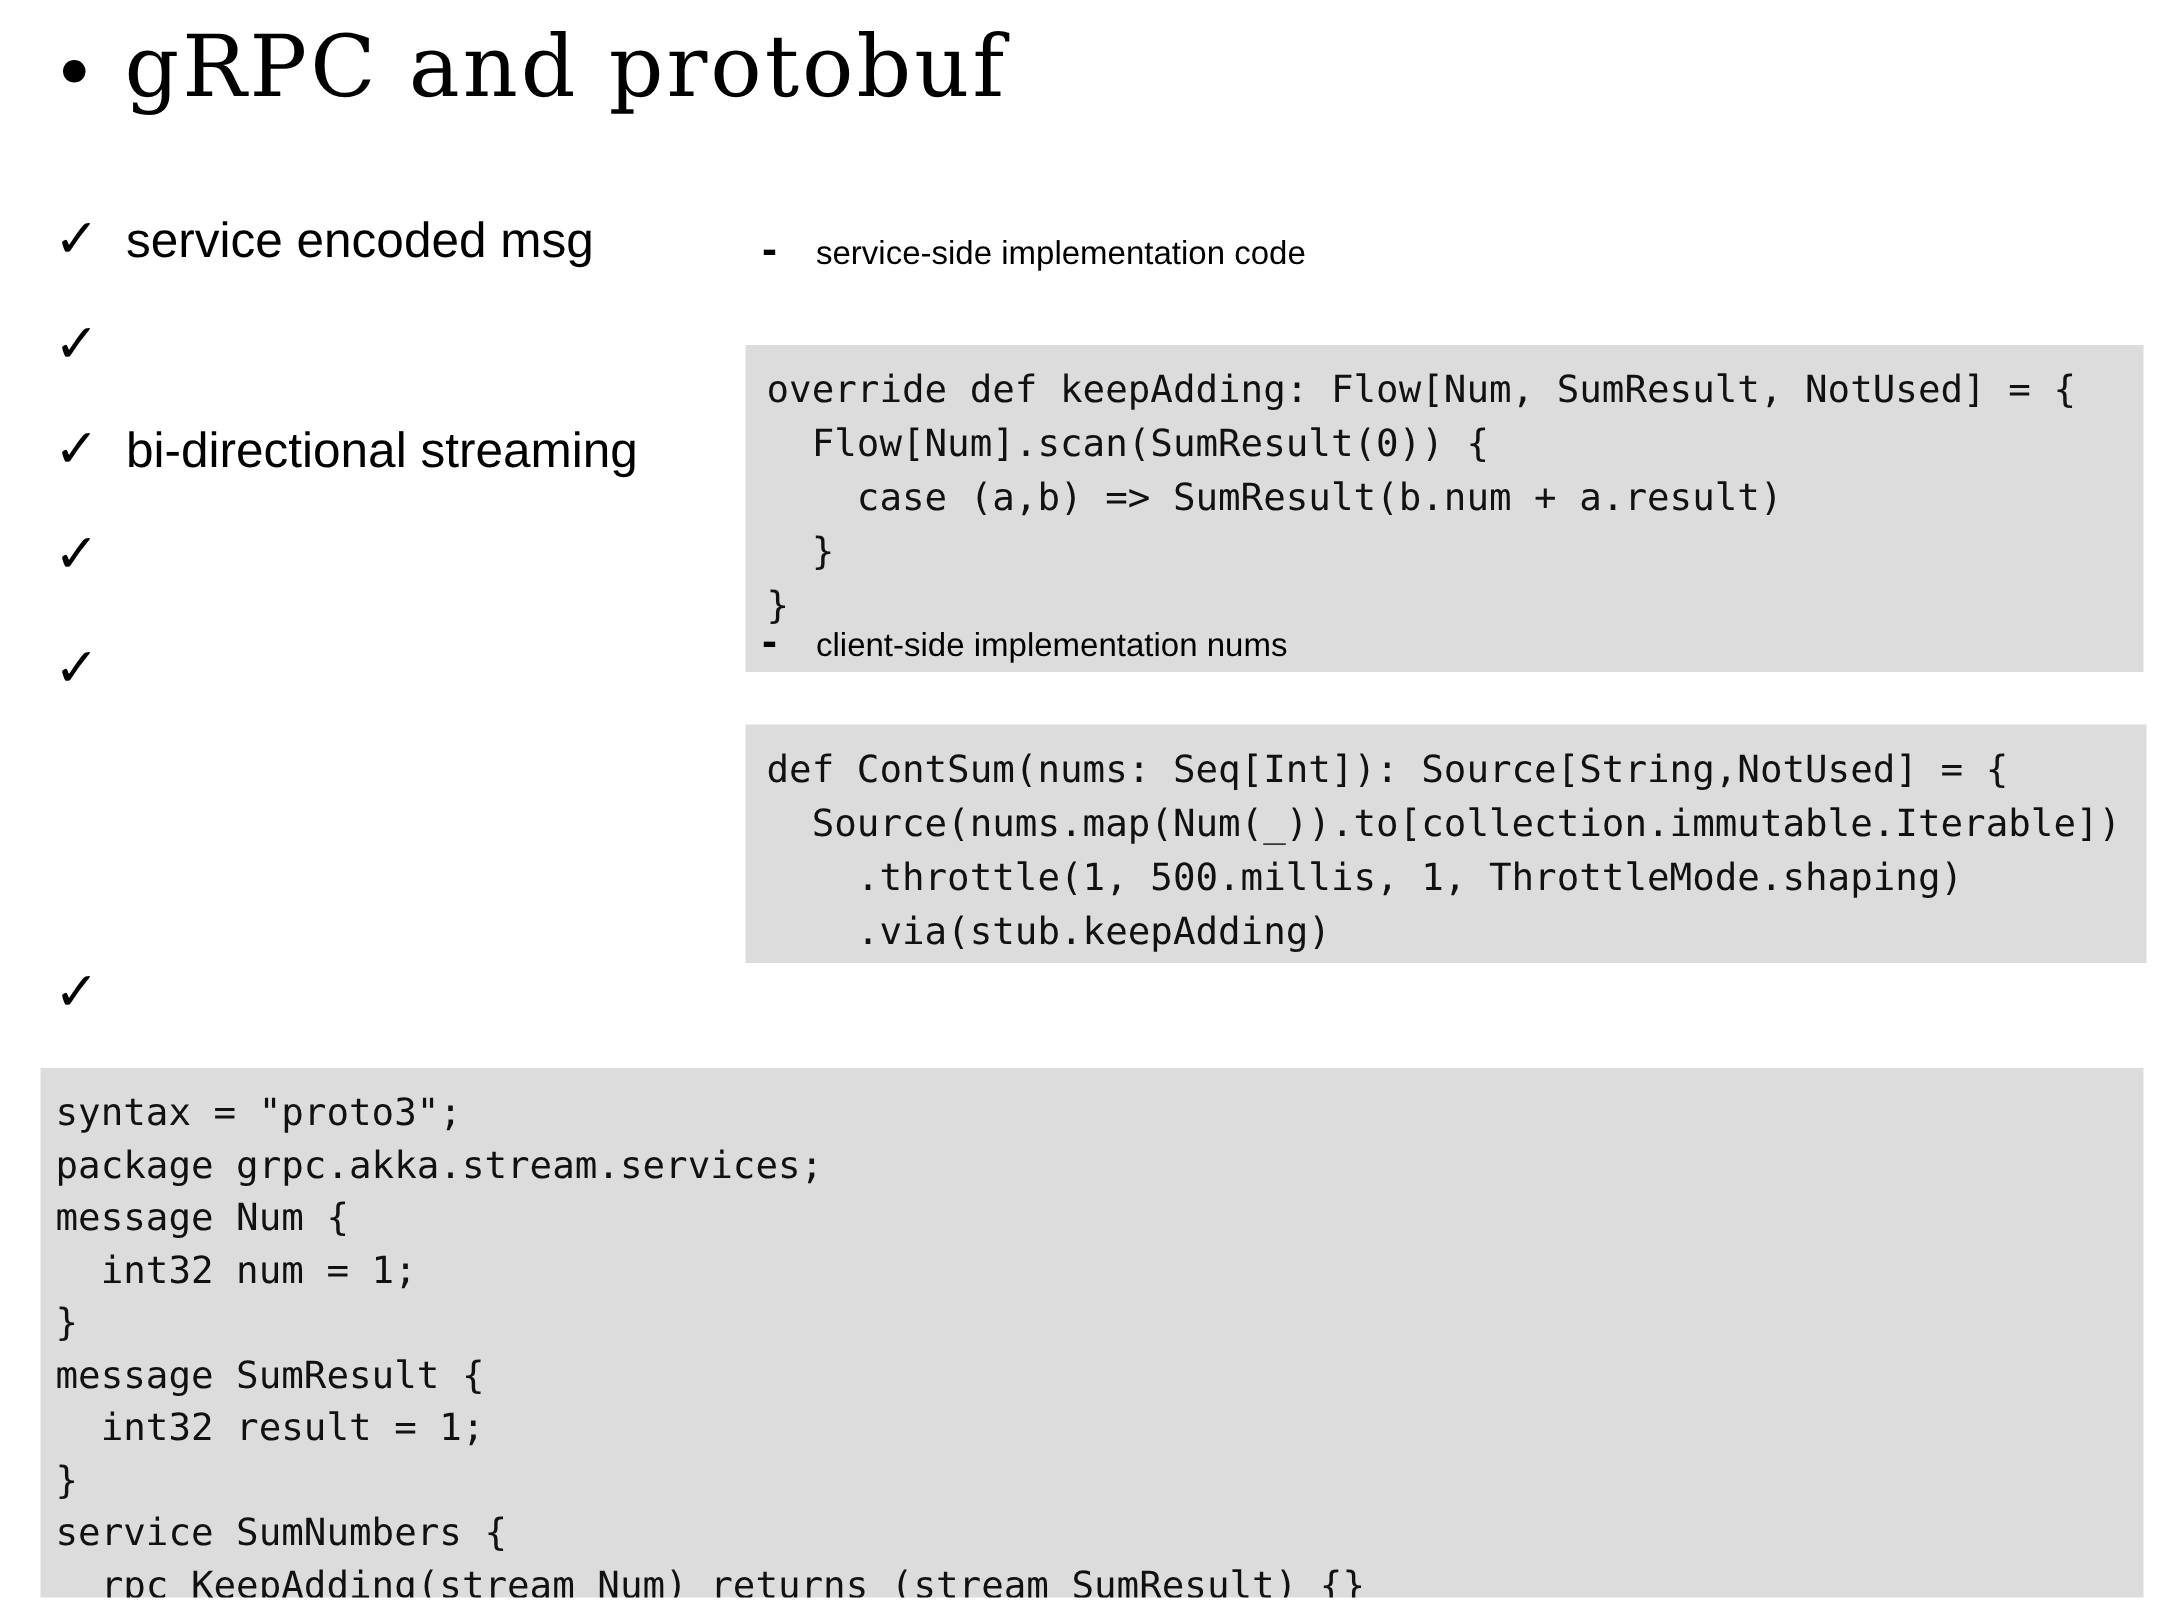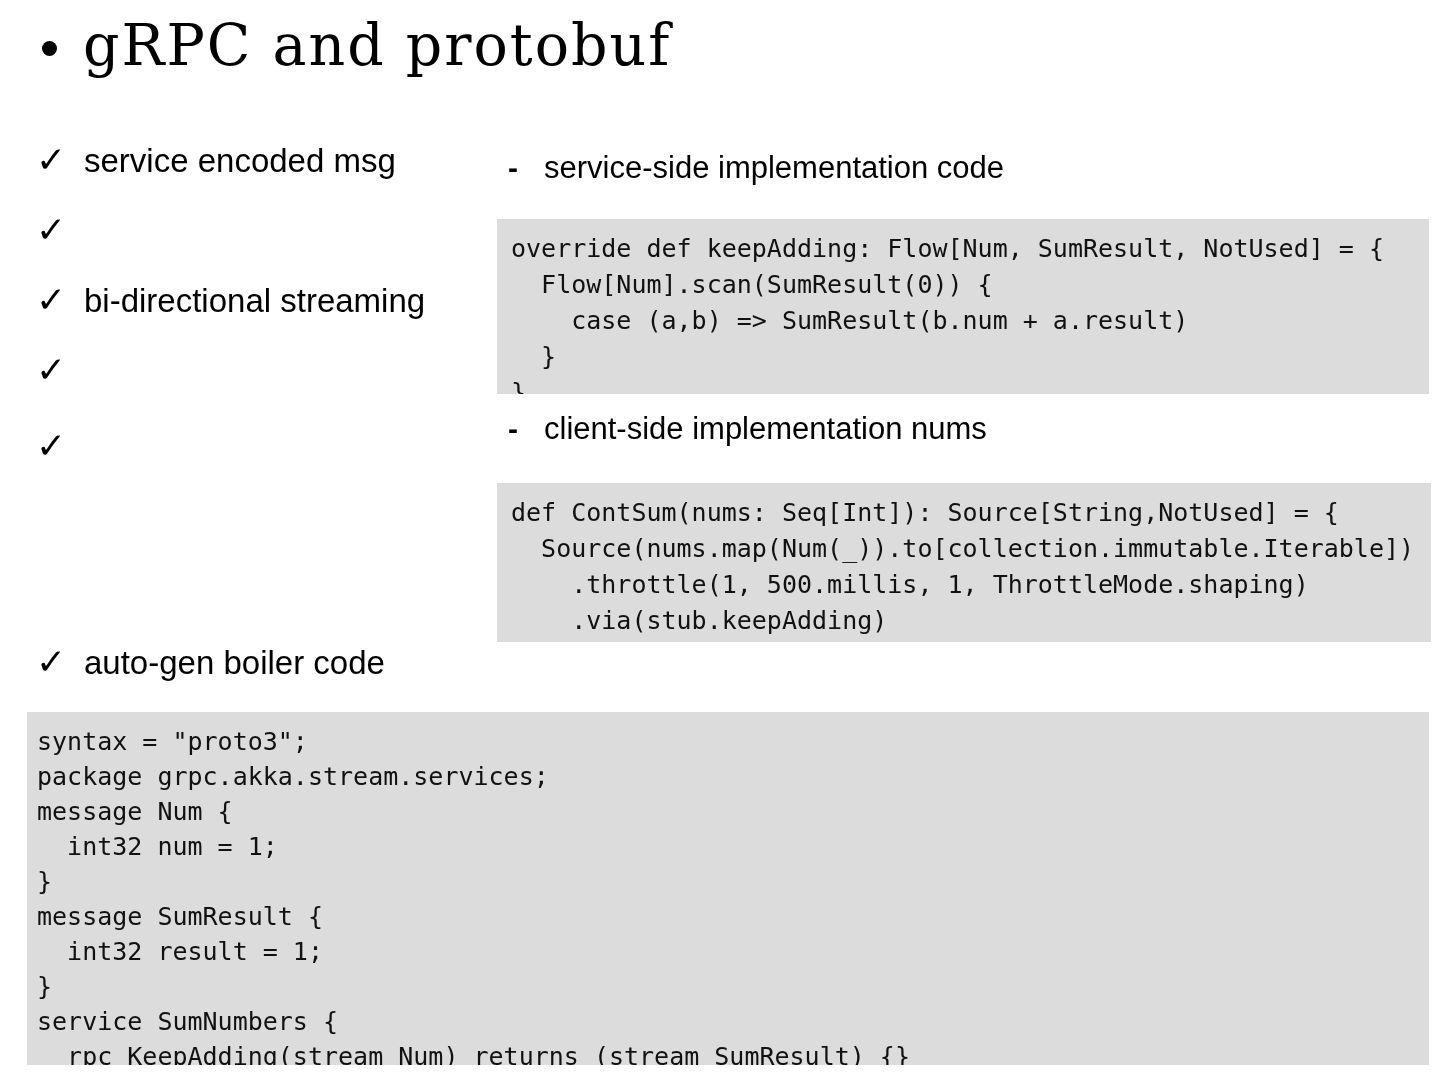--- a/index.html
+++ b/index.html
@@ -100,21 +100,21 @@
     align-items: baseline;
     gap: 18px;
   }
   .section-heading .dash {
     font-size: 30px;
     font-weight: bold;
     line-height: 1;
     width: 18px;
   }
   .section-heading .heading-text {
-    font-size: 31px;
+    font-size: 22px;
     line-height: 1;
     white-space: pre;
   }
 
   #heading-service { left: 508px; top: 152px; }
   #heading-client  { left: 508px; top: 413px; }
 
   
   .code-block {
     position: absolute;
@@ -123,23 +123,23 @@
     font-size: 25px;
     line-height: 36px;
     white-space: pre;
     color: #111111;
     box-sizing: border-box;
     overflow: hidden;
   }
 
   #code-service {
     left: 497px;
-    top: 194px;
+    top: 205px;
     width: 932px;
-    height: 175px;
+    height: 218px;
     padding: 12px 10px 8px 14px;
   }
 
   #code-client {
     left: 497px;
     top: 458px;
     width: 934px;
     height: 159px;
     padding: 12px 0 8px 14px;
   }
@@ -182,21 +182,20 @@
   </div>
 
   <div class="feature-row" style="margin-top:6px;">
     <span class="check-icon">✓</span>
   </div>
 
   <div class="feature-spacer"></div>
 
   <div class="feature-row">
     <span class="check-icon">✓</span>
-    <span class="feature-label">auto-gen boiler code</span>
   </div>
 
   <div class="dash-row">
     <span class="dash-icon">-</span>
     <span class="dash-label">IDL  service description</span>
   </div>
 
 </div>
 
 <div class="section-heading" id="heading-service">

